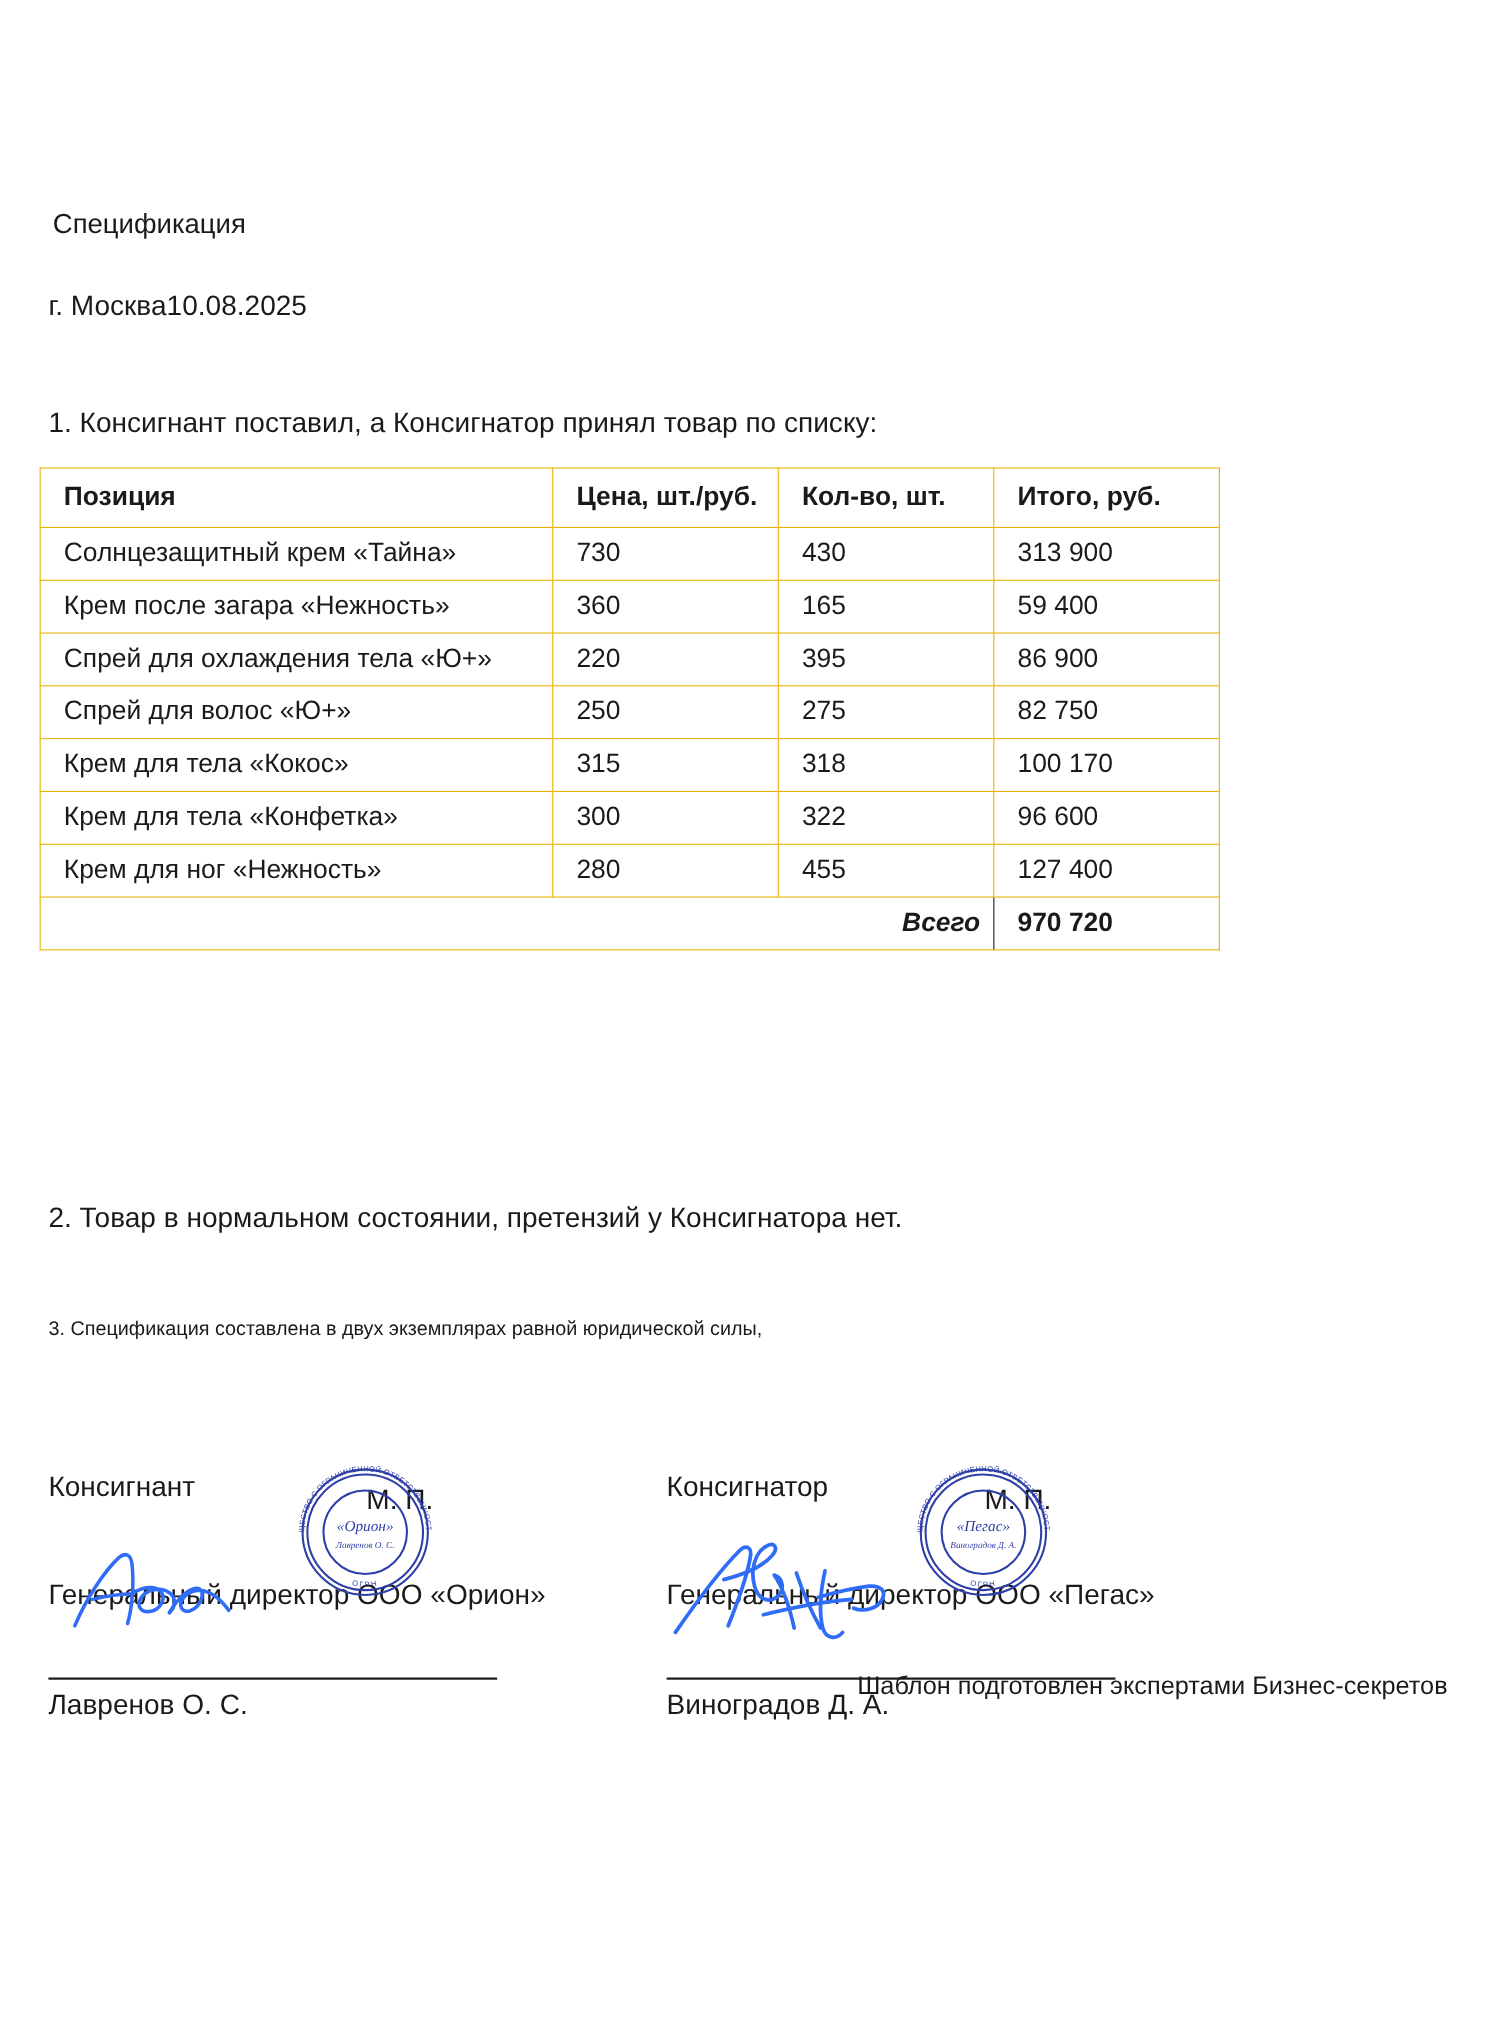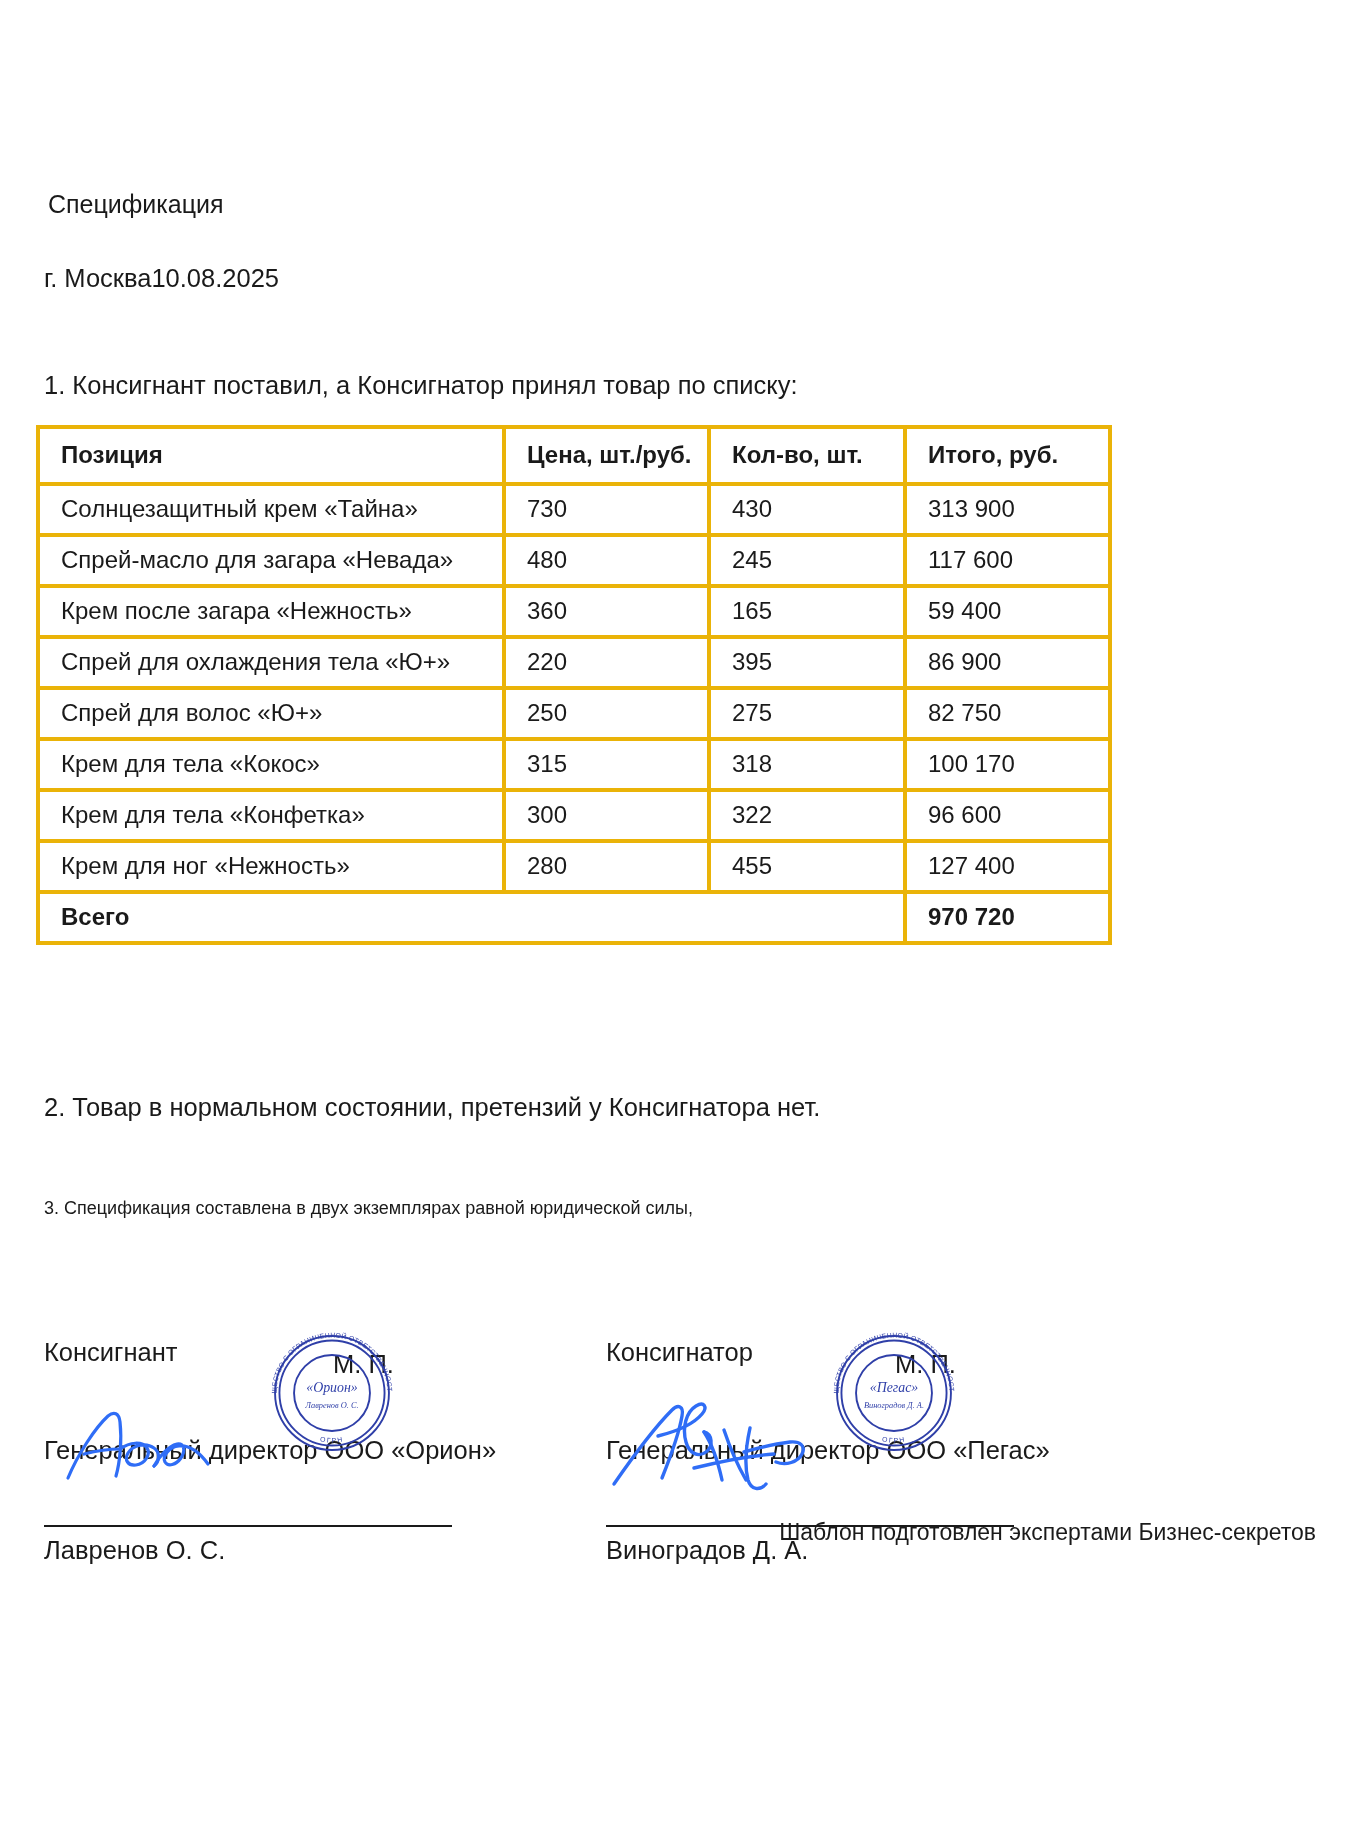--- a/index.html
+++ b/index.html
@@ -70,40 +70,42 @@
     position: absolute;
     left: 36px;
     top: 425px;
     width: 1072px;
     border-collapse: collapse;
     table-layout: fixed;
     font-size: 24px;
   }
   .items-table th,
   .items-table td {
-    border: 4px solid #eab308;
+    border: 1px solid #eab308;
     padding: 9px 10px 10px 21px;
     text-align: left;
     vertical-align: middle;
     line-height: 28px;
     font-weight: normal;
     box-sizing: border-box;
   }
   .items-table thead th {
     font-weight: bold;
     padding-top: 12px;
     padding-bottom: 13px;
   }
   .items-table .col-name   { width: 466px; }
   .items-table .col-price  { width: 205px; }
   .items-table .col-qty    { width: 196px; }
   .items-table .col-total  { width: 205px; }
   .items-table tr.total-row td.total-label {
+    text-align: right;
     font-weight: bold;
     padding-right: 12px;
+    font-style: italic;
   }
   .items-table tr.total-row td.total-value {
     font-weight: bold;
   }
   .items-table tr.total-row td.total-label {
     border-right: 1px solid #1a1a1a;
   }
 
   
   .clause-2 {
@@ -214,26 +216,20 @@
         <th>Кол-во, шт.</th>
         <th>Итого, руб.</th>
       </tr>
     </thead>
     <tbody>
       <tr>
         <td>Солнцезащитный крем «Тайна»</td>
         <td>730</td>
         <td>430</td>
         <td>313 900</td>
-      </tr>
-      <tr>
-        <td>Спрей-масло для загара «Невада»</td>
-        <td>480</td>
-        <td>245</td>
-        <td>117 600</td>
       </tr>
       <tr>
         <td>Крем после загара «Нежность»</td>
         <td>360</td>
         <td>165</td>
         <td>59 400</td>
       </tr>
       <tr>
         <td>Спрей для охлаждения тела «Ю+»</td>
         <td>220</td>

